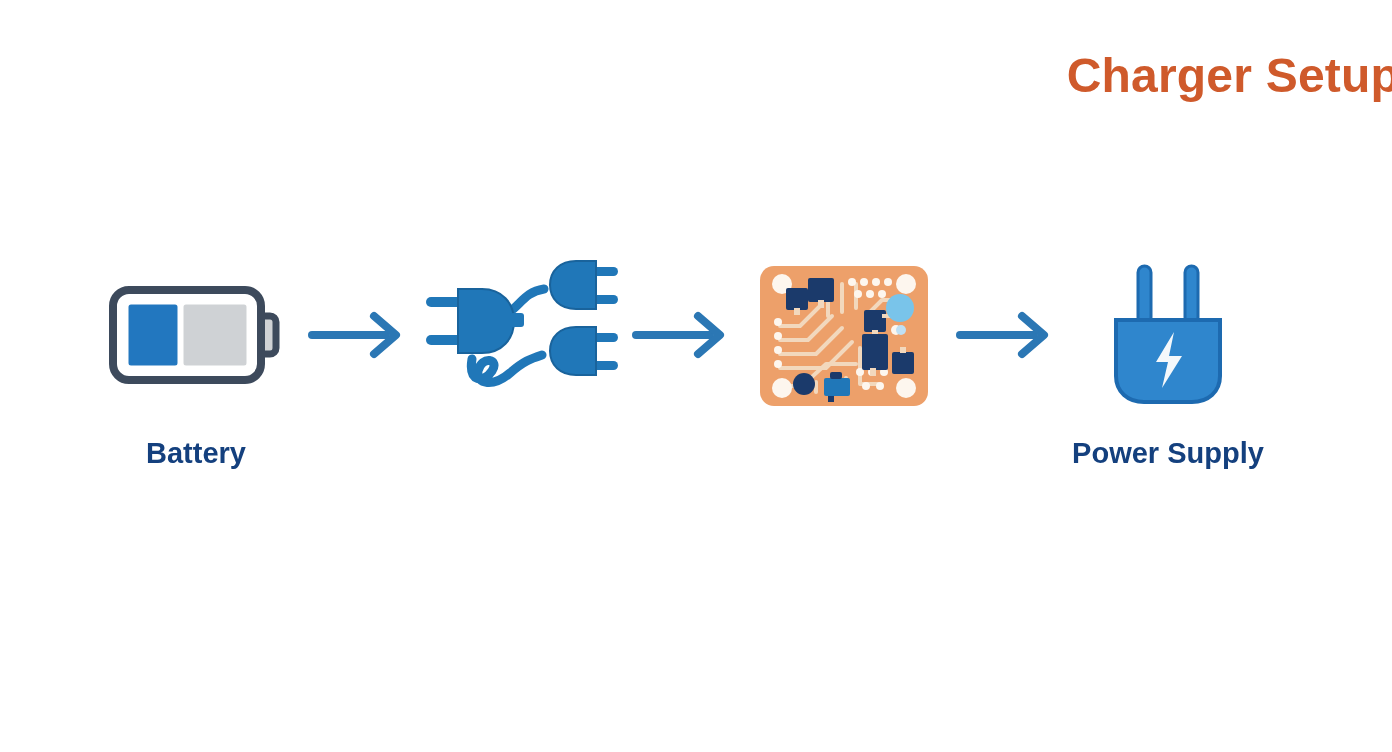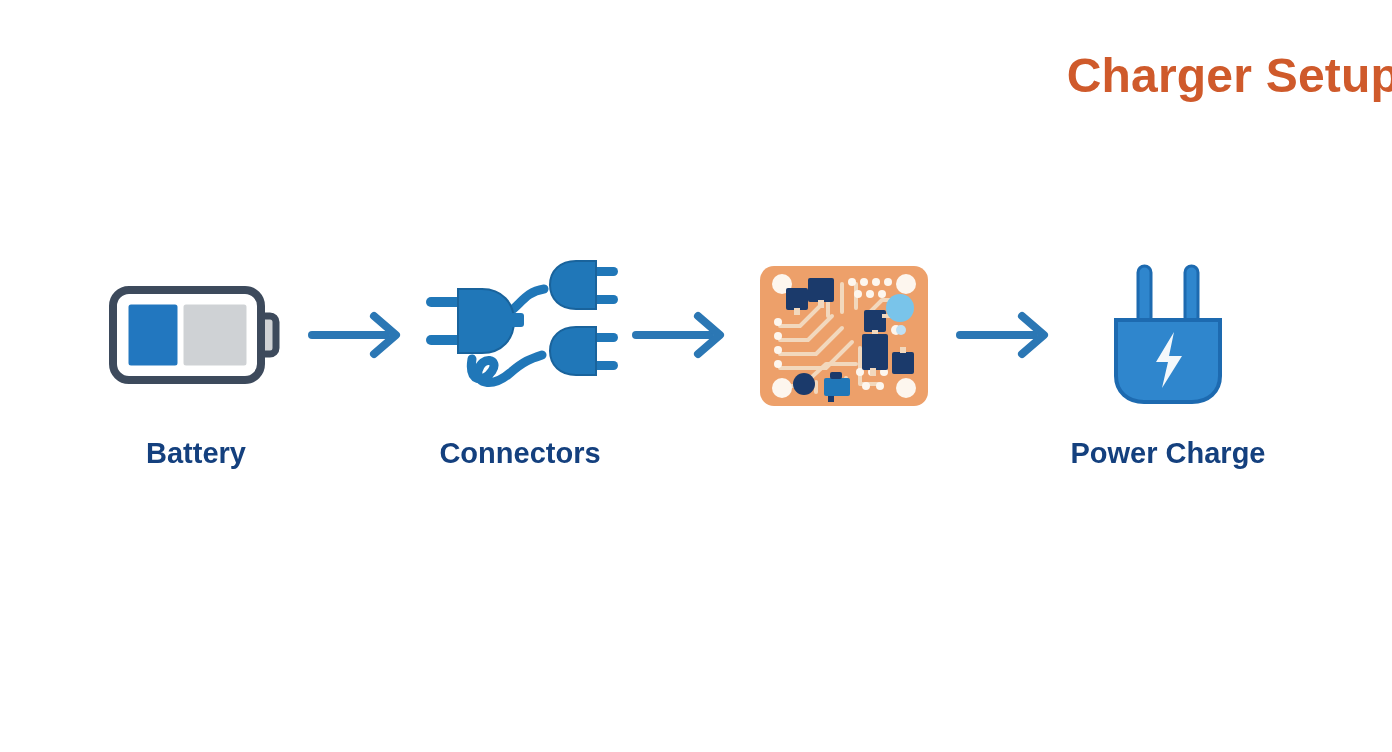--- a/index.html
+++ b/index.html
@@ -142,21 +142,20 @@
           </g>
 
           <g>
             <rect x="168" y="78" width="30" height="9" rx="4.5" fill="#2077b8"></rect>
             <rect x="168" y="106" width="30" height="9" rx="4.5" fill="#2077b8"></rect>
             <path d="M 176 72 L 156 72 C 140 72 130 82 130 96
                      C 130 110 140 120 156 120 L 176 120 Z" fill="#2077b8" stroke="#19639c" stroke-width="2"></path>
           </g>
         </svg>
       </div>
-      <div class="node-label">Connectors</div>
     </div>
 
     <div class="arrow-slot">
       <svg width="100" height="50" viewBox="0 0 100 50">
         <line x1="4" y1="25" x2="78" y2="25" stroke="#2b77b4" stroke-width="8" stroke-linecap="round"></line>
         <polyline points="66,6 88,25 66,44" fill="none" stroke="#2b77b4" stroke-width="8" stroke-linecap="round" stroke-linejoin="round"></polyline>
       </svg>
     </div>
 
     <div class="node">
@@ -245,17 +244,17 @@
 
           <rect x="40" y="6" width="13" height="58" rx="6.5" fill="#2f86cd" stroke="#1d6ab0" stroke-width="3"></rect>
           <rect x="87" y="6" width="13" height="58" rx="6.5" fill="#2f86cd" stroke="#1d6ab0" stroke-width="3"></rect>
 
           <path d="M 18 60 L 122 60 L 122 116 C 122 132 110 142 94 142
                    L 46 142 C 30 142 18 132 18 116 Z" fill="#2f86cd" stroke="#1d6ab0" stroke-width="4"></path>
 
           <path d="M 76 72 L 58 102 L 70 102 L 64 128 L 84 96 L 71 96 Z" fill="#f4f8fb"></path>
         </svg>
       </div>
-      <div class="node-label">Power Charge</div>
+      <div class="node-label">Power Supply</div>
     </div>
 
   </div>
 </div>
 
 </body></html>

